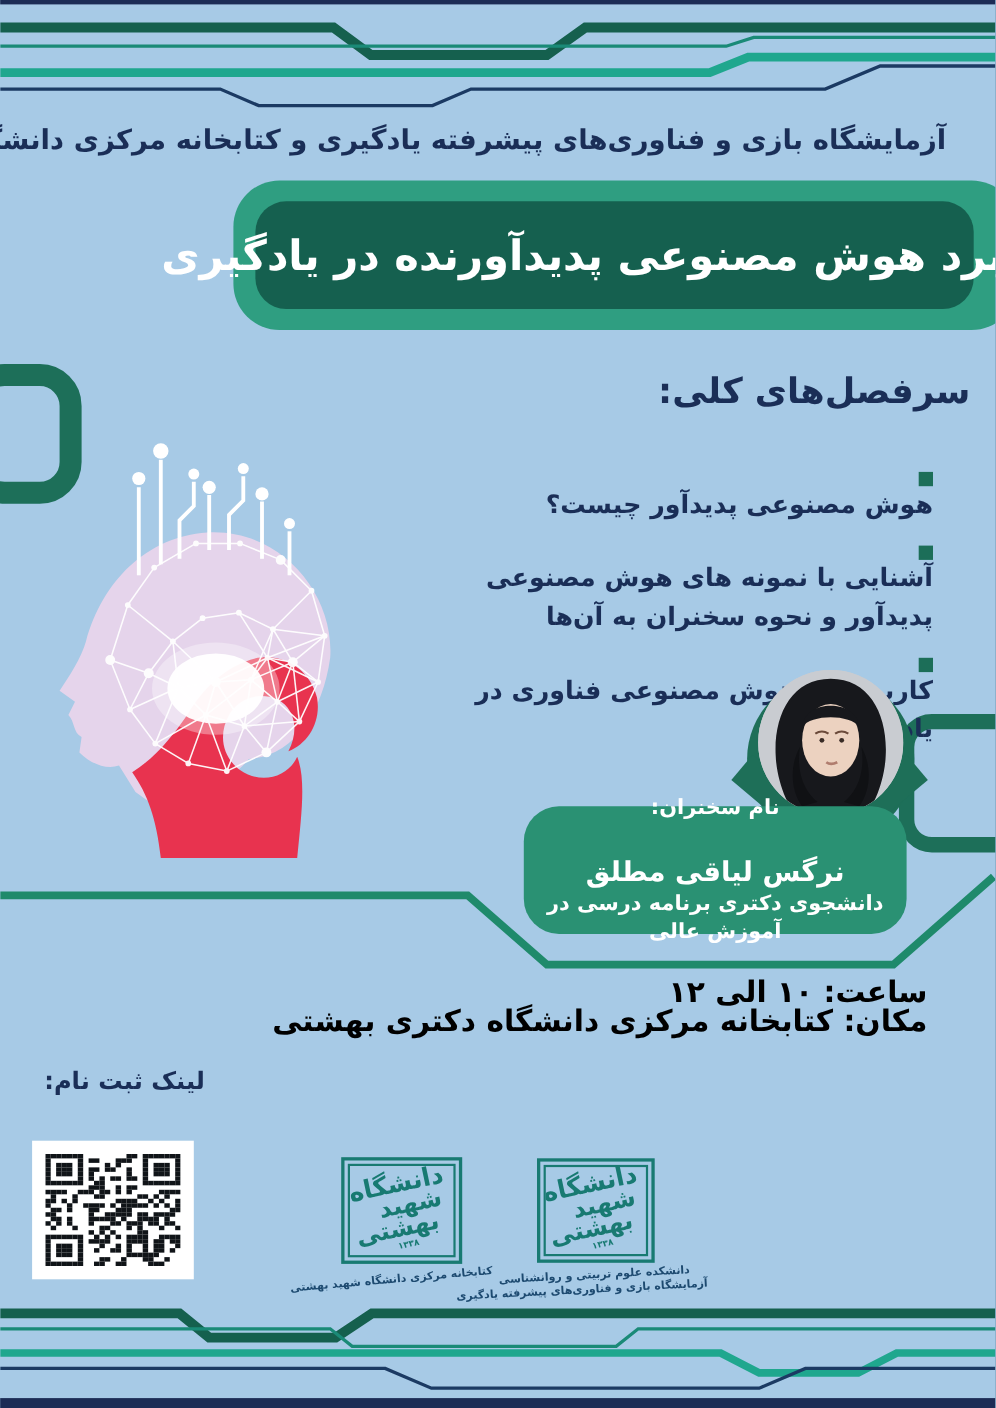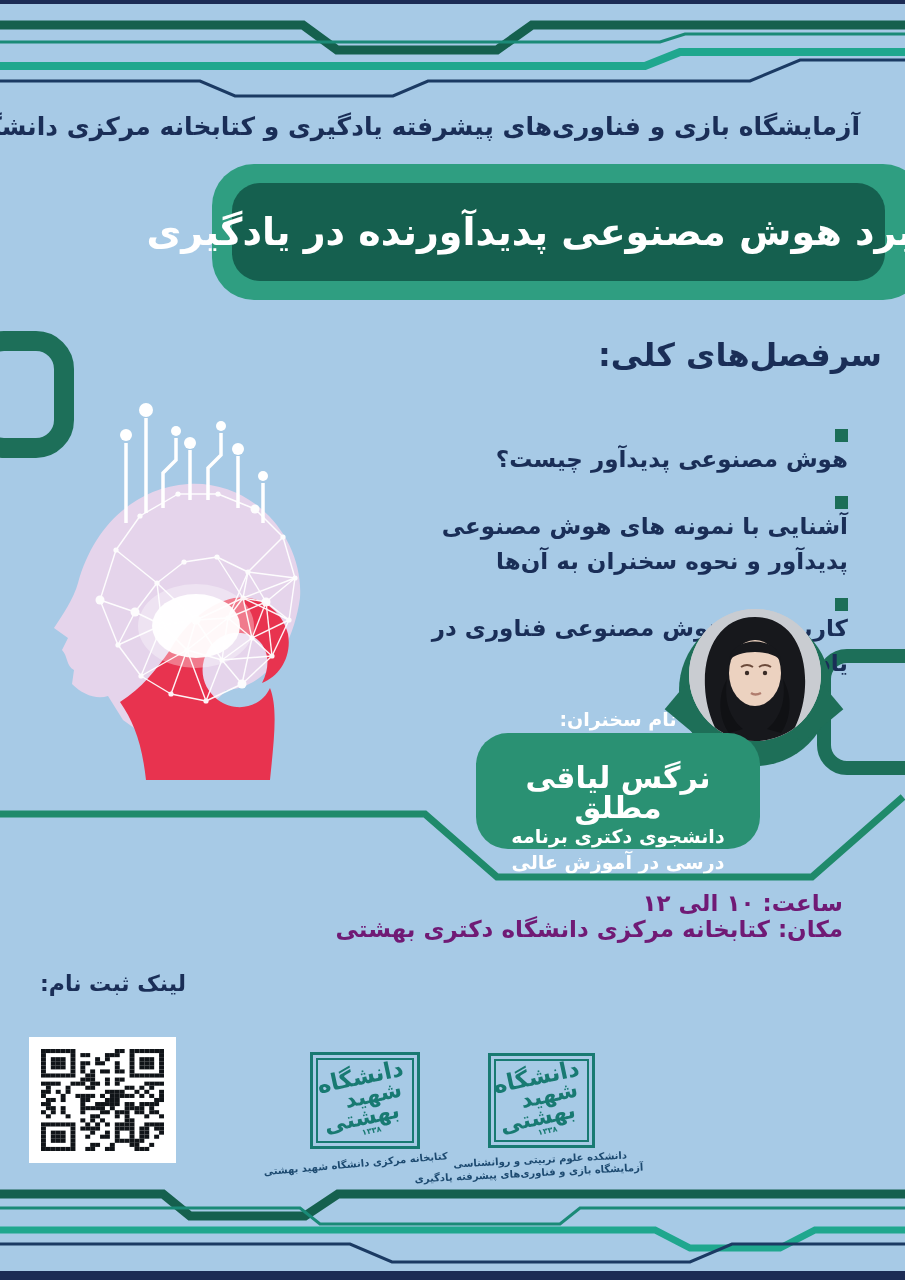--- a/index.html
+++ b/index.html
@@ -41,31 +41,31 @@
   }
   .speaker-glow{position:absolute;left:679px;top:614px;width:152px;height:152px;border-radius:50%;background:#1e6f58;}
   .wing{position:absolute;width:54px;height:30px;background:#1e6f58;}
   .wing-left{left:668px;top:700px;transform:rotate(40deg);}
   .wing-right{left:786px;top:700px;transform:rotate(-40deg);}
   .speaker-photo{
     position:absolute;left:689px;top:609px;width:132px;height:132px;border-radius:50%;
     overflow:hidden;background:#c9ccd1;
   }
   .speaker-card{
-    position:absolute;left:476px;top:733px;width:284px;height:116px;
+    position:absolute;left:476px;top:733px;width:348px;height:116px;
     background:#2a9173;border-radius:32px;color:#fff;
     display:flex;flex-direction:column;justify-content:center;align-items:center;
     padding:6px 20px;text-align:center;
   }
   .speaker-label{font-size:19px;font-weight:bold;line-height:24px;}
-  .speaker-name{font-size:30px;font-weight:bold;line-height:30px;margin-top:32px;}
+  .speaker-name{font-size:25px;font-weight:bold;line-height:30px;margin-top:32px;}
   .speaker-role{font-size:19px;font-weight:bold;line-height:26px;}
   .event-details{
-    position:absolute;top:890px;right:62px;color:#701a75;
-    font-size:23px;font-weight:bold;line-height:26px;
+    position:absolute;top:890px;right:62px;color:#000000;
+    font-size:27px;font-weight:bold;line-height:26px;
   }
   .reg-label{
     position:absolute;left:40px;top:971px;color:#1a2e57;
     font-size:22px;font-weight:bold;white-space:nowrap;
   }
   .qr-box{position:absolute;left:29px;top:1037px;width:147px;height:126px;background:#ffffff;}
   .qr-box svg{position:absolute;left:12px;top:12px;width:123px;height:102px;}
   .seal{position:absolute;border:3px solid #187a72;padding:3px;background:transparent;}
   .seal-inner{
     width:100%;height:100%;border:2px solid #187a72;

